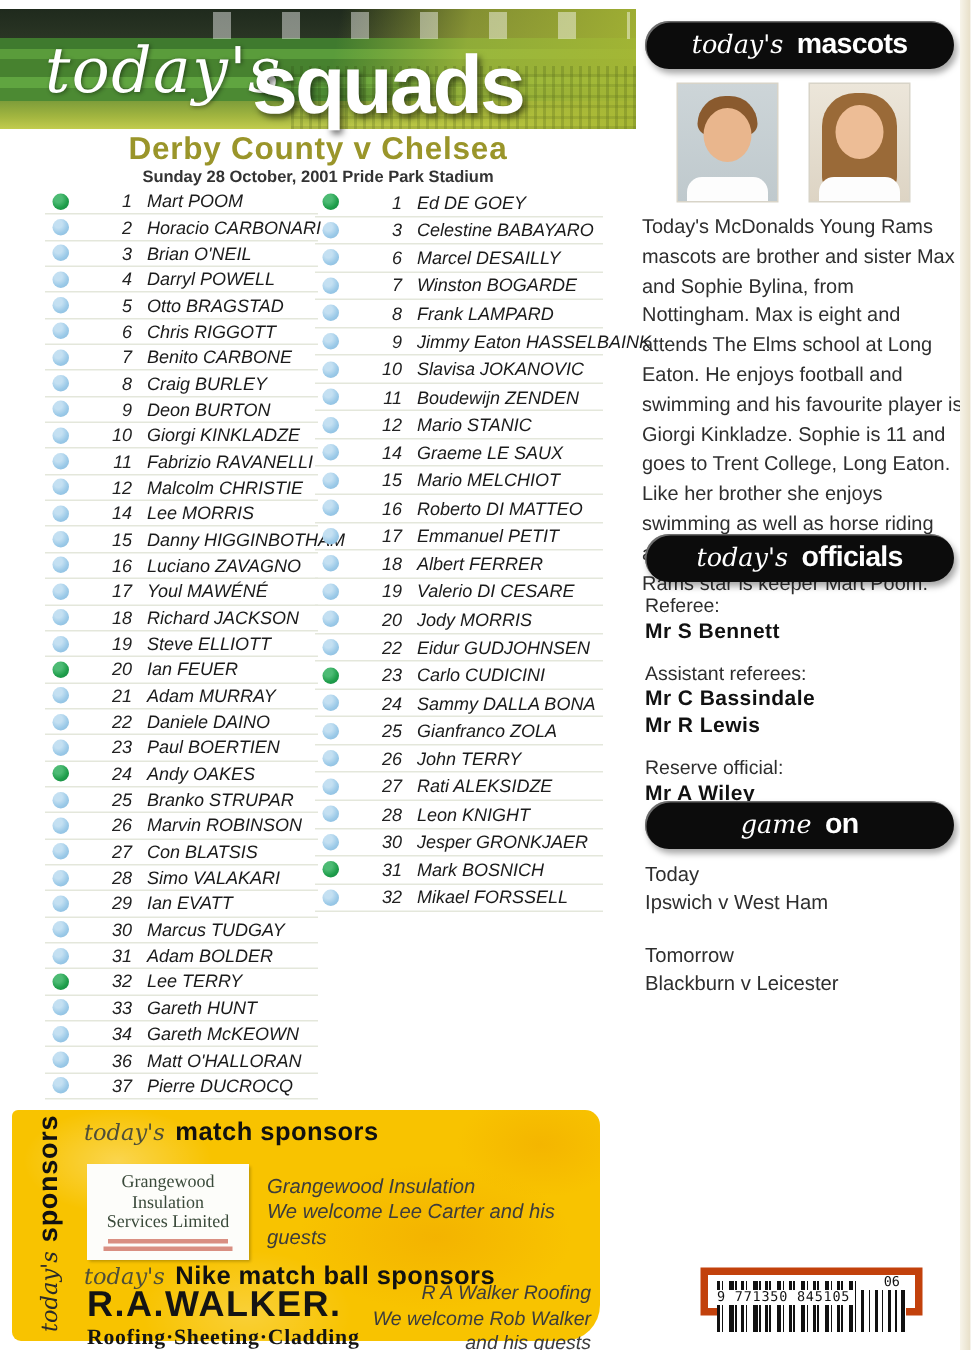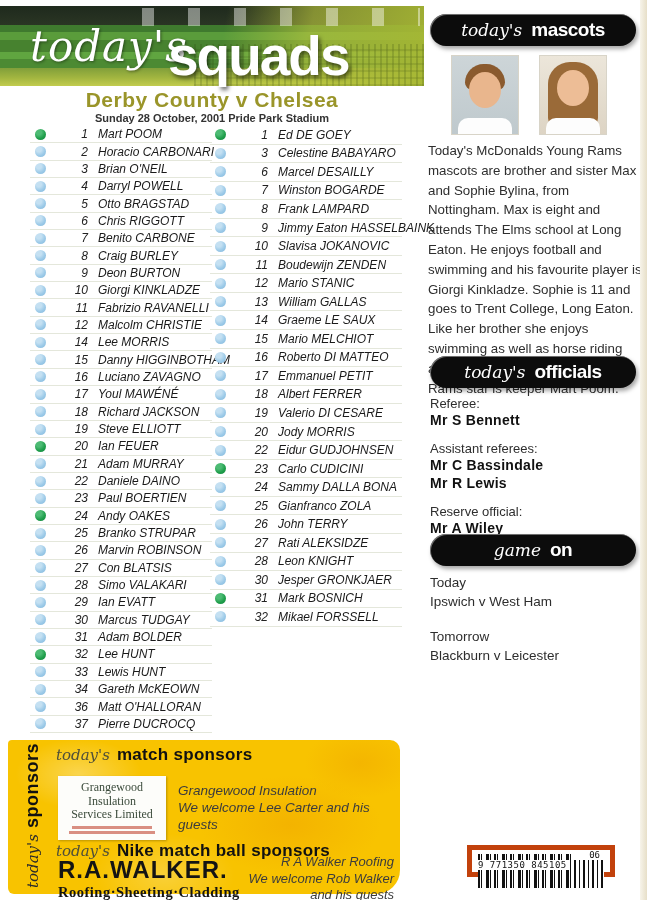--- a/index.html
+++ b/index.html
@@ -295,27 +295,27 @@
 
       <div class="srow">
         <span class="dot"></span>
         <span class="pnum">31</span>
         <span class="pname">Adam BOLDER</span>
       </div>
 
       <div class="srow">
         <span class="dot gk"></span>
         <span class="pnum">32</span>
-        <span class="pname">Lee HUNT</span>
+        <span class="pname">Lee TERRY</span>
       </div>
 
       <div class="srow">
         <span class="dot"></span>
         <span class="pnum">33</span>
-        <span class="pname">Lewis HUNT</span>
+        <span class="pname">Gareth HUNT</span>
       </div>
 
       <div class="srow">
         <span class="dot"></span>
         <span class="pnum">34</span>
         <span class="pname">Gareth McKEOWN</span>
       </div>
 
 
       <div class="srow">
@@ -380,25 +380,20 @@
         <span class="pnum">11</span>
         <span class="pname">Boudewijn ZENDEN</span>
       </div>
 
       <div class="srow">
         <span class="dot"></span>
         <span class="pnum">12</span>
         <span class="pname">Mario STANIC</span>
       </div>
 
-      <div class="srow">
-        <span class="dot"></span>
-        <span class="pnum">13</span>
-        <span class="pname">William GALLAS</span>
-      </div>
 
       <div class="srow">
         <span class="dot"></span>
         <span class="pnum">14</span>
         <span class="pname">Graeme LE SAUX</span>
       </div>
 
       <div class="srow">
         <span class="dot"></span>
         <span class="pnum">15</span>

